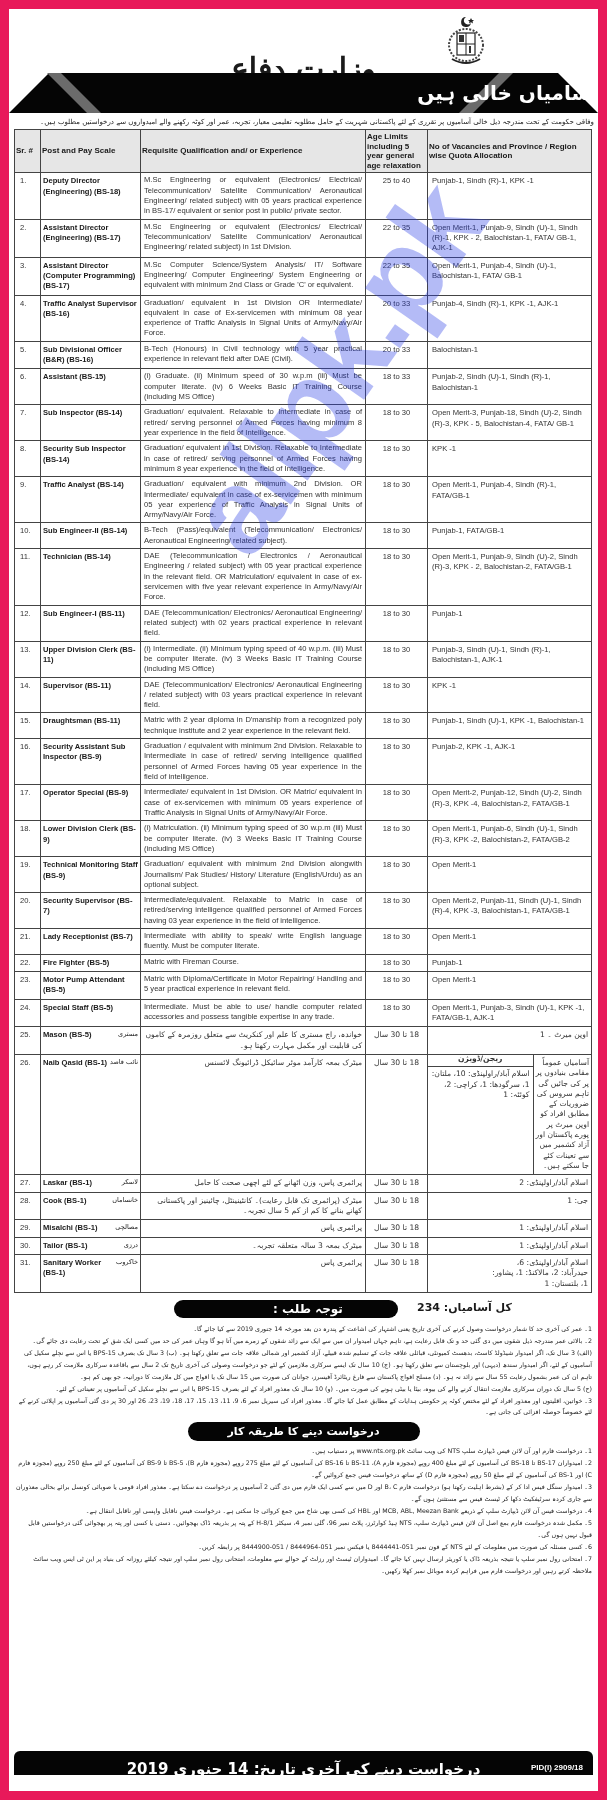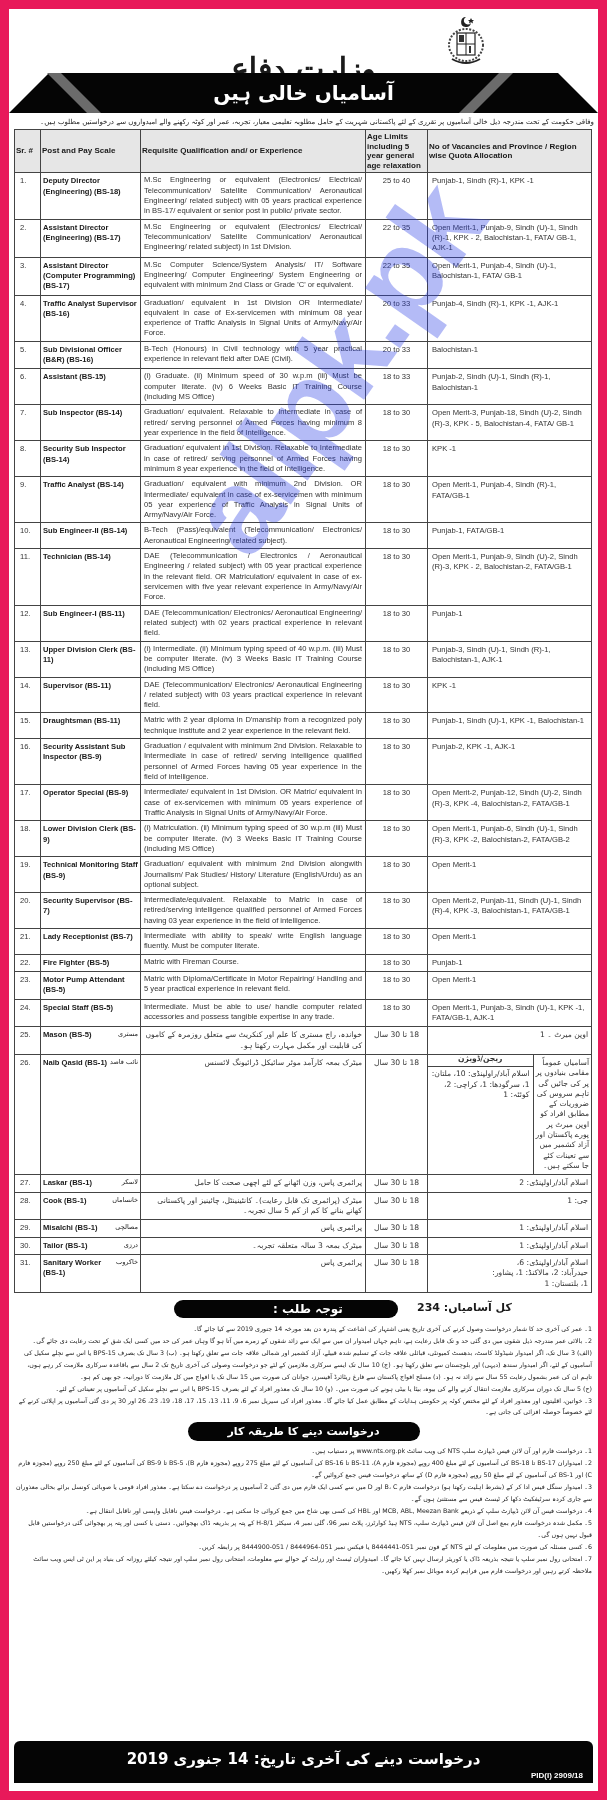--- a/index.html
+++ b/index.html
@@ -11,21 +11,21 @@
   .hdr { position: relative; height: 60px; }
   .gov { position: absolute; left: 0; right: 0; top: 8px; text-align: center; font-family: "DejaVu Serif", serif; font-size: 16px; font-weight: bold; direction: rtl; }
   .ministry { position: absolute; left: 0; right: 0; top: 22px; text-align: center; font-family: "DejaVu Serif", serif; font-size: 30px; font-weight: bold; direction: rtl; letter-spacing: 1px; margin-top: 20px; }
   .emblem { position: absolute; left: 435px; top: 6px; width: 44px; height: 52px; }
   .banner { position: relative; height: 40px; background: #050505; margin-top: 4px; }
   .banner .stripe { position: absolute; top: 0; width: 14px; height: 40px; background: #6b6b6b; }
   .banner .s1 { left: 58px; transform: skewX(45deg); }
   .banner .s2 { left: 470px; transform: skewX(-45deg); }
   .banner .wedge-l { position: absolute; left: 0; top: 0; width: 0; height: 0; border-top: 40px solid #fff; border-right: 40px solid transparent; }
   .banner .wedge-r { position: absolute; right: 0; top: 0; width: 0; height: 0; border-top: 40px solid #fff; border-left: 40px solid transparent; }
-  .banner-text { position: absolute; left: 0; right: 0; top: 8px; text-align: center; color: #fff; font-family: "DejaVu Sans", sans-serif; font-weight: bold; font-size: 20px; direction: rtl; }
+  .banner-text { position: absolute; left: 0; right: 0; top: 8px; color: #fff; font-family: "DejaVu Sans", sans-serif; font-weight: bold; font-size: 20px; direction: rtl; }
   .intro { direction: rtl; font-family: "DejaVu Sans", sans-serif; font-size: 7px; padding: 5px 4px 3px 4px; }
 
   
   table.jobs { border-collapse: collapse; width: 577px; margin-left: 5px; table-layout: fixed; font-family: "Liberation Sans", sans-serif; }
   table.jobs th, table.jobs td { border: 1px solid #444; vertical-align: top; font-size: 7.6px; line-height: 1.36; }
   table.jobs th { background: #e6e6e6; font-family: "Liberation Sans", sans-serif; font-size: 8px; font-weight: bold; text-align: left; vertical-align: middle; padding: 2px 1px; line-height: 1.2; }
   td.sr { text-align: left; padding: 3px 2px 2px 5px; color: #333; }
   td.post { font-weight: bold; padding: 3px 2px; font-size: 7.8px; }
   td.qual { text-align: justify; padding: 2px 3px; color: #333; }
   td.age { text-align: center; padding: 3px 2px; color: #333; }
@@ -38,21 +38,21 @@
   .divhdr { text-align: center; font-weight: bold; border-bottom: 1px solid #444; margin: -3px -3px 2px -3px; padding: 2px; }
 
   
   .totrow { position: relative; height: 26px; margin-top: 4px; }
   .pill { position: absolute; background: #050505; color: #fff; border-radius: 11px; text-align: center; font-family: "DejaVu Sans", sans-serif; font-weight: bold; direction: rtl; }
   .pill.attn { left: 165px; top: 3px; width: 224px; height: 18px; font-size: 12px; line-height: 18px; padding-left: 44px; }
   .total { position: absolute; left: 408px; top: 4px; direction: rtl; font-family: "DejaVu Sans", sans-serif; font-size: 11px; font-weight: bold; }
   .notes { direction: rtl; font-family: "DejaVu Sans", sans-serif; font-size: 6.3px; line-height: 1.9; padding: 0 6px 0 6px; color: #222; }
   .notes p { margin: 0; }
   .pill.how { position: relative; margin: 4px auto 4px auto; width: 232px; height: 19px; font-size: 11px; line-height: 19px; }
-  .deadline { position: absolute; left: 5px; right: 5px; bottom: 8px; height: 42px; background: #050505; border-radius: 6px 6px 0 0; }
+  .deadline { position: absolute; left: 5px; right: 5px; bottom: 16px; height: 24px; background: #050505; border-radius: 6px 6px 0 0; }
   .deadline .txt { position: absolute; left: 0; right: 0; top: 9px; text-align: center; color: #fff; font-family: "DejaVu Sans", sans-serif; font-weight: bold; font-size: 15px; direction: rtl; }
   .deadline .pid { position: absolute; right: 10px; bottom: 3px; color: #fff; font-size: 8px; font-weight: bold; }
 
   .watermark { position: absolute; left: 150px; top: 490px; font-family: "Liberation Sans", sans-serif; font-weight: bold; font-size: 120px; color: rgba(40, 60, 230, 0.35); transform: rotate(-55deg); transform-origin: left top; pointer-events: none; white-space: nowrap; letter-spacing: -4px; }
 </style>
 </head>
 <body>
 
 <div class="page">
 

